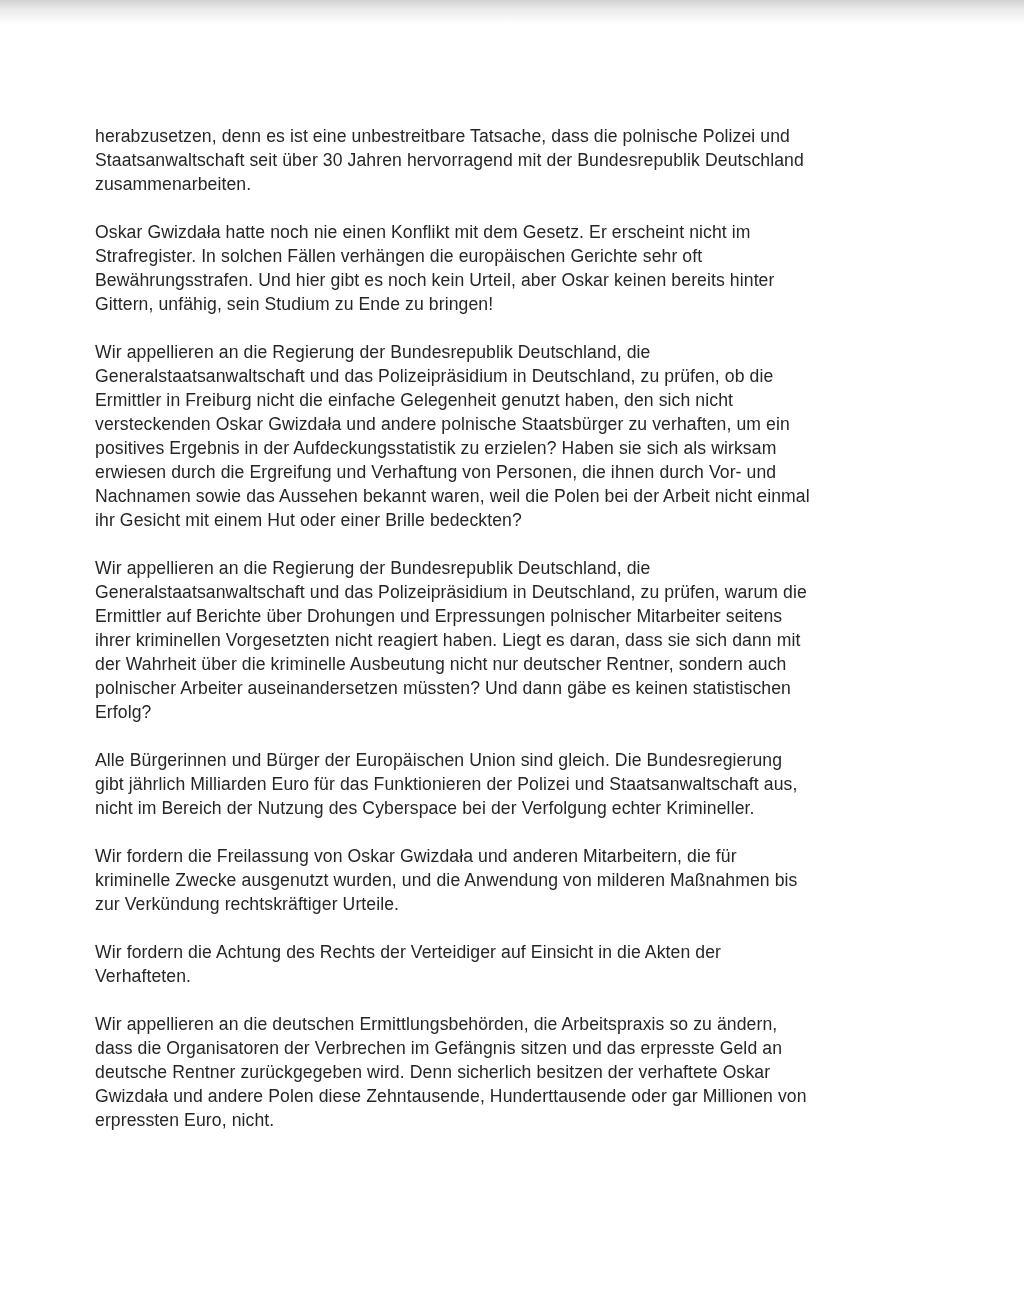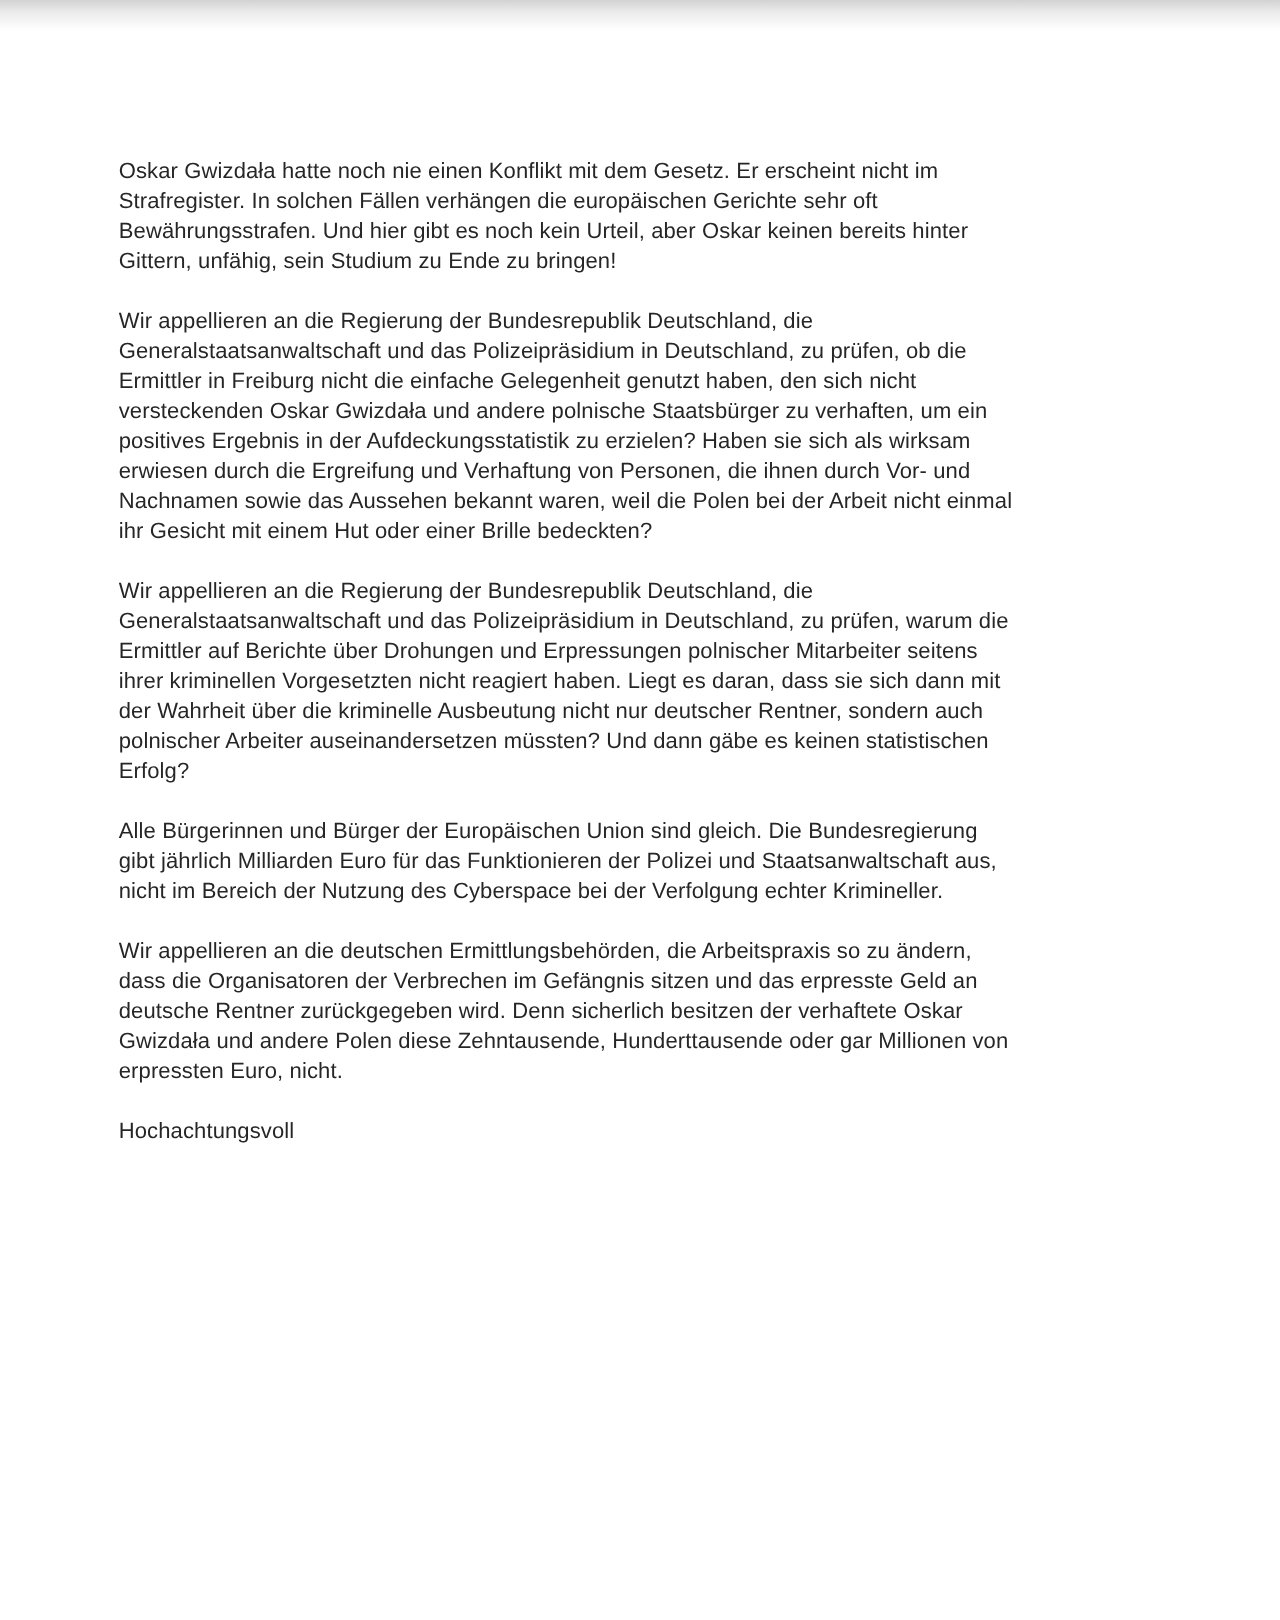--- a/index.html
+++ b/index.html
@@ -45,20 +45,23 @@
   .mt-24 { margin-top: 24px; }
   .mt-65 { margin-top: 65px; }
 </style>
 </head>
 <body>
 
 <div class="page">
   <div class="top-shadow"></div>
 
   <div class="content">
+    <p>herabzusetzen, denn es ist eine unbestreitbare Tatsache, dass die polnische Polizei und
+Staatsanwaltschaft seit über 30 Jahren hervorragend mit der Bundesrepublik Deutschland
+zusammenarbeiten.</p>
     <p class="mt-26">Oskar Gwizdała hatte noch nie einen Konflikt mit dem Gesetz. Er erscheint nicht im
 Strafregister. In solchen Fällen verhängen die europäischen Gerichte sehr oft
 Bewährungsstrafen. Und hier gibt es noch kein Urteil, aber Oskar keinen bereits hinter
 Gittern, unfähig, sein Studium zu Ende zu bringen!</p>
     <p class="mt-49">Wir appellieren an die Regierung der Bundesrepublik Deutschland, die
 Generalstaatsanwaltschaft und das Polizeipräsidium in Deutschland, zu prüfen, ob die
 Ermittler in Freiburg nicht die einfache Gelegenheit genutzt haben, den sich nicht
 versteckenden Oskar Gwizdała und andere polnische Staatsbürger zu verhaften, um ein
 positives Ergebnis in der Aufdeckungsstatistik zu erzielen? Haben sie sich als wirksam
 erwiesen durch die Ergreifung und Verhaftung von Personen, die ihnen durch Vor- und
@@ -67,20 +70,24 @@
     <p class="mt-45">Wir appellieren an die Regierung der Bundesrepublik Deutschland, die
 Generalstaatsanwaltschaft und das Polizeipräsidium in Deutschland, zu prüfen, warum die
 Ermittler auf Berichte über Drohungen und Erpressungen polnischer Mitarbeiter seitens
 ihrer kriminellen Vorgesetzten nicht reagiert haben. Liegt es daran, dass sie sich dann mit
 der Wahrheit über die kriminelle Ausbeutung nicht nur deutscher Rentner, sondern auch
 polnischer Arbeiter auseinandersetzen müssten? Und dann gäbe es keinen statistischen
 Erfolg?</p>
     <p class="mt-49">Alle Bürgerinnen und Bürger der Europäischen Union sind gleich. Die Bundesregierung
 gibt jährlich Milliarden Euro für das Funktionieren der Polizei und Staatsanwaltschaft aus,
 nicht im Bereich der Nutzung des Cyberspace bei der Verfolgung echter Krimineller.</p>
+    <p class="mt-23">Wir fordern die Freilassung von Oskar Gwizdała und anderen Mitarbeitern, die für
+kriminelle Zwecke ausgenutzt wurden, und die Anwendung von milderen Maßnahmen bis
+zur Verkündung rechtskräftiger Urteile.</p>
+    <p class="mt-24">Wir fordern die Achtung des Rechts der Verteidiger auf Einsicht in die Akten der
+Verhafteten.</p>
     <p class="mt-24">Wir appellieren an die deutschen Ermittlungsbehörden, die Arbeitspraxis so zu ändern,
 dass die Organisatoren der Verbrechen im Gefängnis sitzen und das erpresste Geld an
 deutsche Rentner zurückgegeben wird. Denn sicherlich besitzen der verhaftete Oskar
 Gwizdała und andere Polen diese Zehntausende, Hunderttausende oder gar Millionen von
 erpressten Euro, nicht.</p>
-    <p class="mt-65">Hochachtungsvoll</p>
   </div>
 </div>
 
 </body></html>

